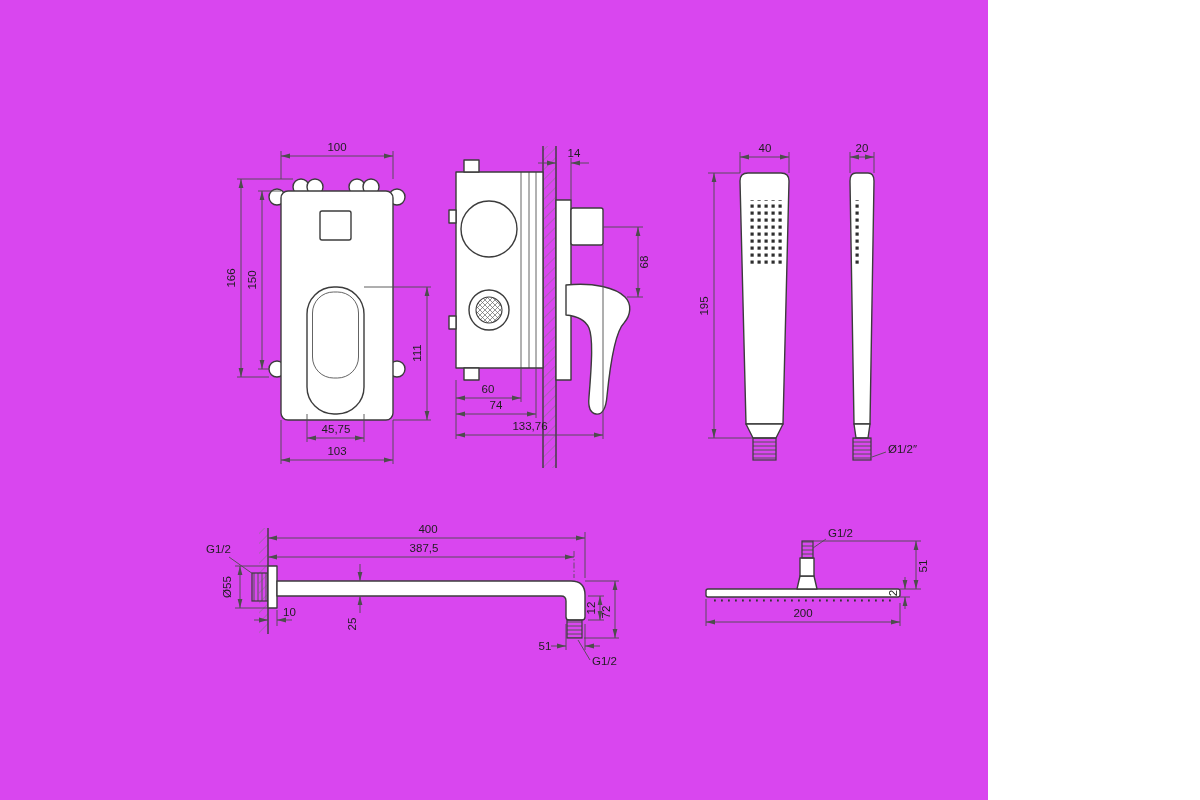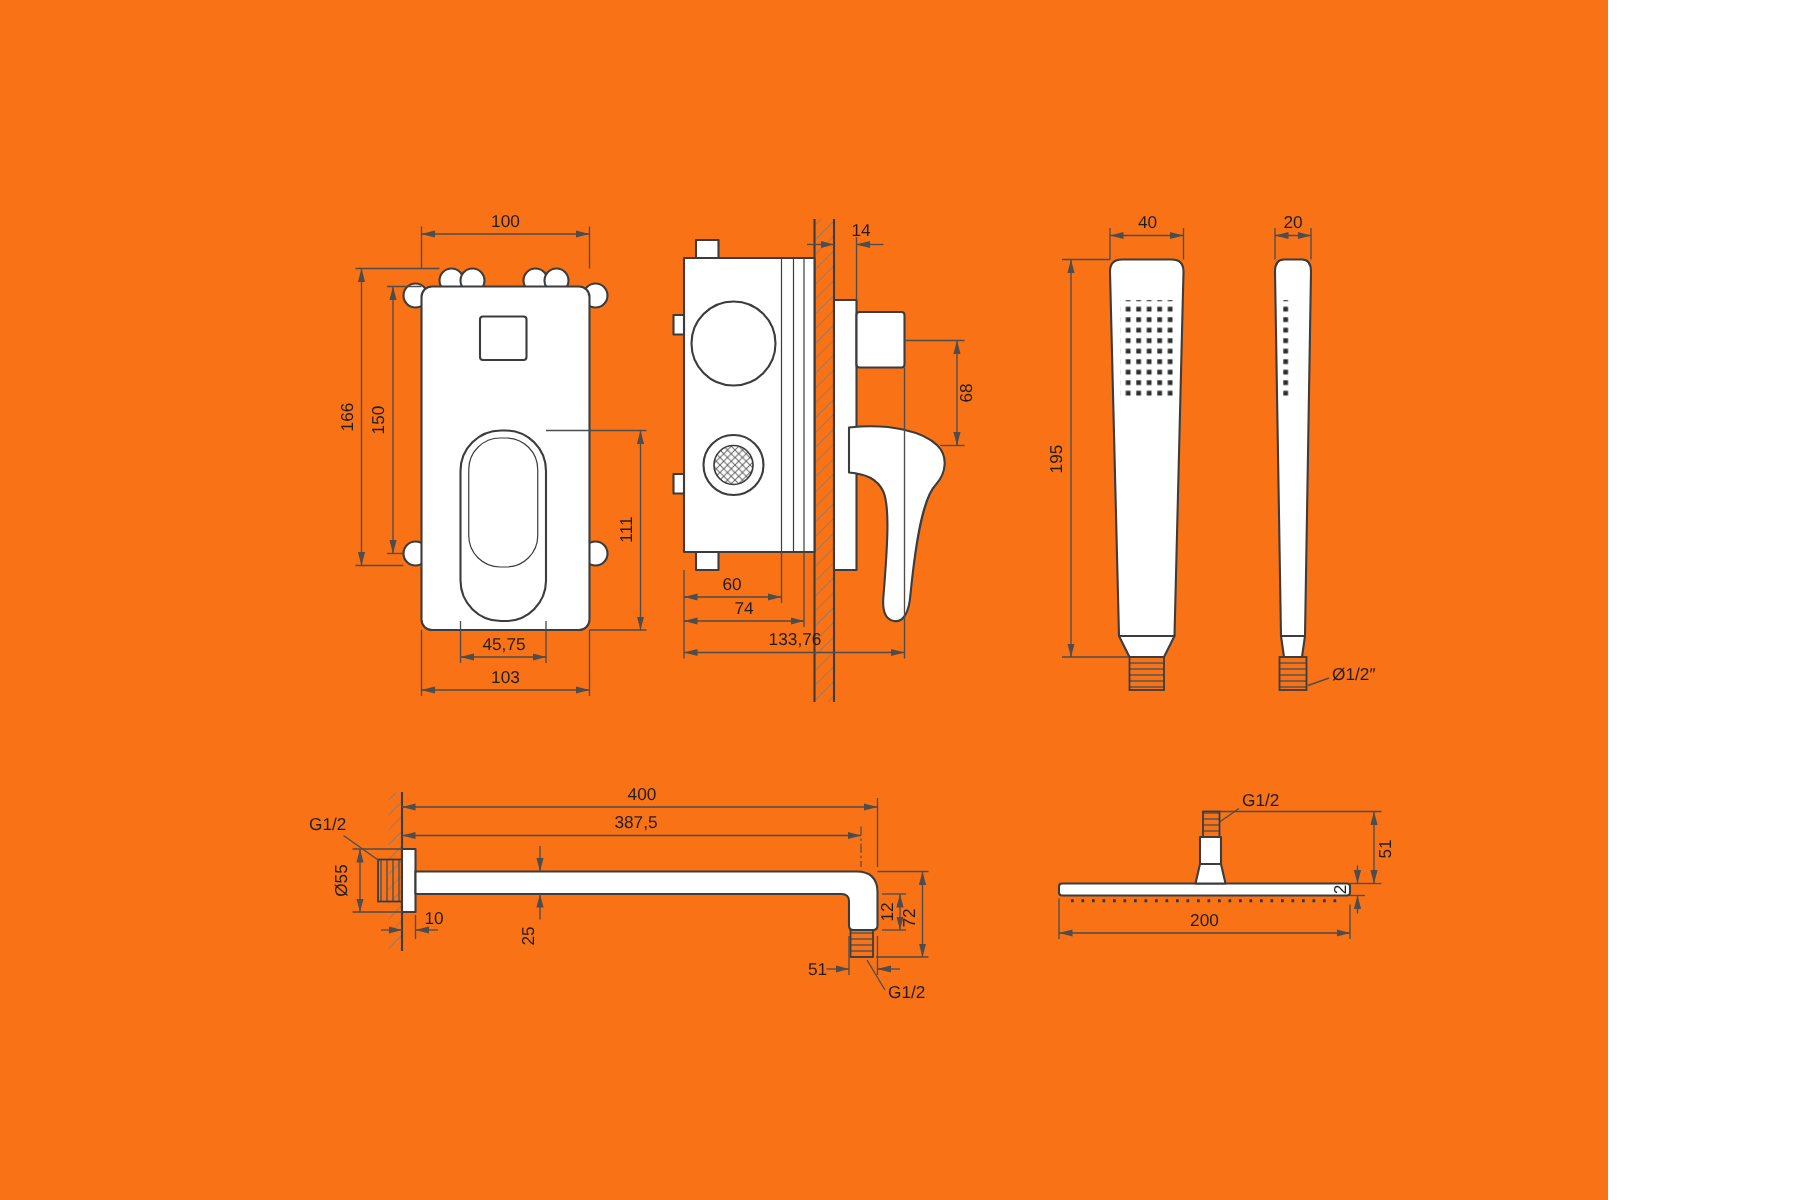--- a/index.html
+++ b/index.html
@@ -1,16 +1,16 @@
 <!DOCTYPE html>
 <html><head>
 <meta charset="utf-8">
 <style>
   html,body{margin:0;padding:0;background:#ffffff}
-  .stage{position:relative;width:1072px;height:800px;background:#f97316;font-family:"Liberation Sans",sans-serif;overflow:hidden}
+  .stage{position:relative;width:988px;height:800px;background:#d946ef;font-family:"Liberation Sans",sans-serif;overflow:hidden}
   svg{display:block}
   .o  {fill:none;stroke:#3c3c3c;stroke-width:1.4;stroke-linejoin:round}
   .ow {fill:#ffffff;stroke:#3c3c3c;stroke-width:1.4;stroke-linejoin:round}
   .t  {fill:none;stroke:#3c3c3c;stroke-width:0.8}
   .d  {fill:none;stroke:#4d4d4d;stroke-width:0.9}
   .cl {fill:none;stroke:#4d4d4d;stroke-width:0.8;stroke-dasharray:6 2 1.5 2}
   text.lbl{font-size:11.5px;fill:#1e1e1e;text-anchor:middle;font-family:"Liberation Sans",sans-serif}
   text.lbls{font-size:11.5px;fill:#1e1e1e;text-anchor:start;font-family:"Liberation Sans",sans-serif}
 </style>
 </head>

